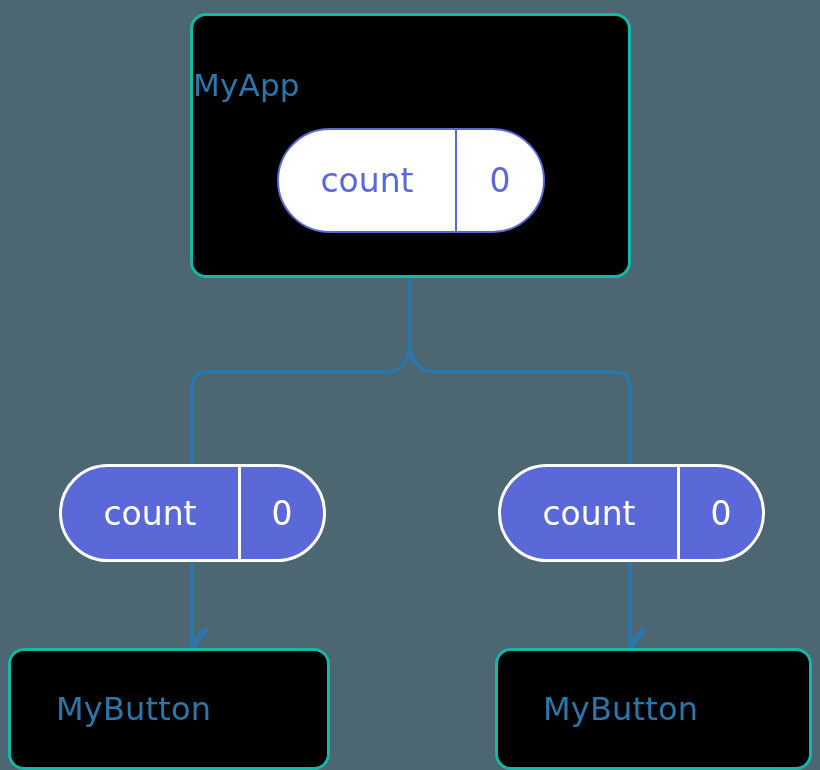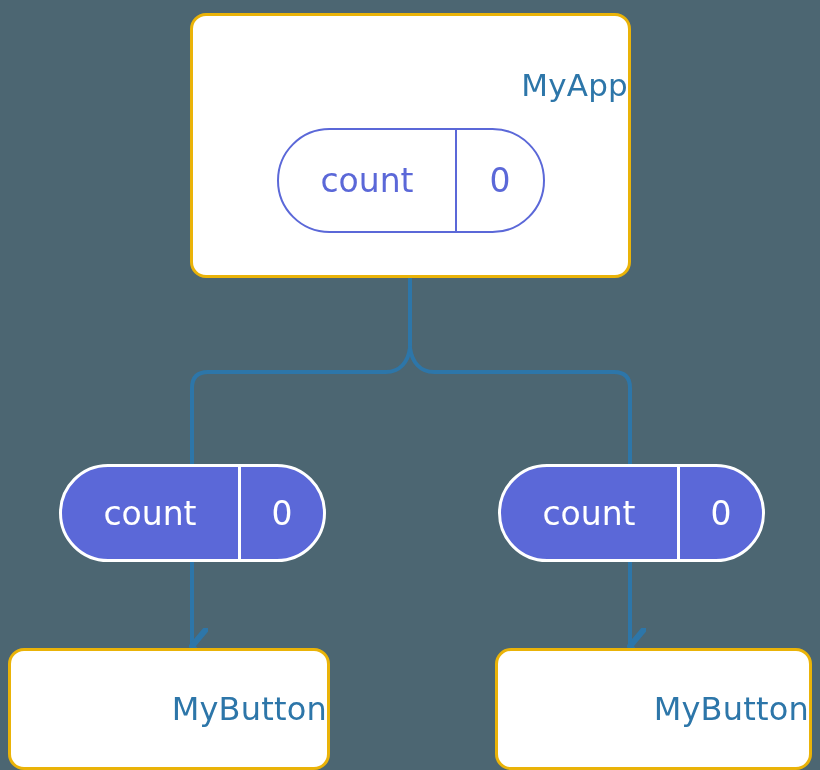--- a/index.html
+++ b/index.html
@@ -27,27 +27,27 @@
     top: 0;
     width: 820px;
     height: 770px;
     z-index: 1;
     pointer-events: none;
   }
 
   
   .component-box {
     position: absolute;
-    background: #ffffff;
-    border: 3px solid #eab308;
+    background: #000000;
+    border: 3px solid #14b8a6;
     border-radius: 16px;
     box-sizing: border-box;
     z-index: 2;
     display: flex;
-    justify-content: flex-end;
+    justify-content: flex-start;
   }
   .component-title {
     color: #2d76a9;
     font-size: 31px;
     letter-spacing: 0.2px;
     line-height: 1;
     white-space: nowrap;
   }
 
   

